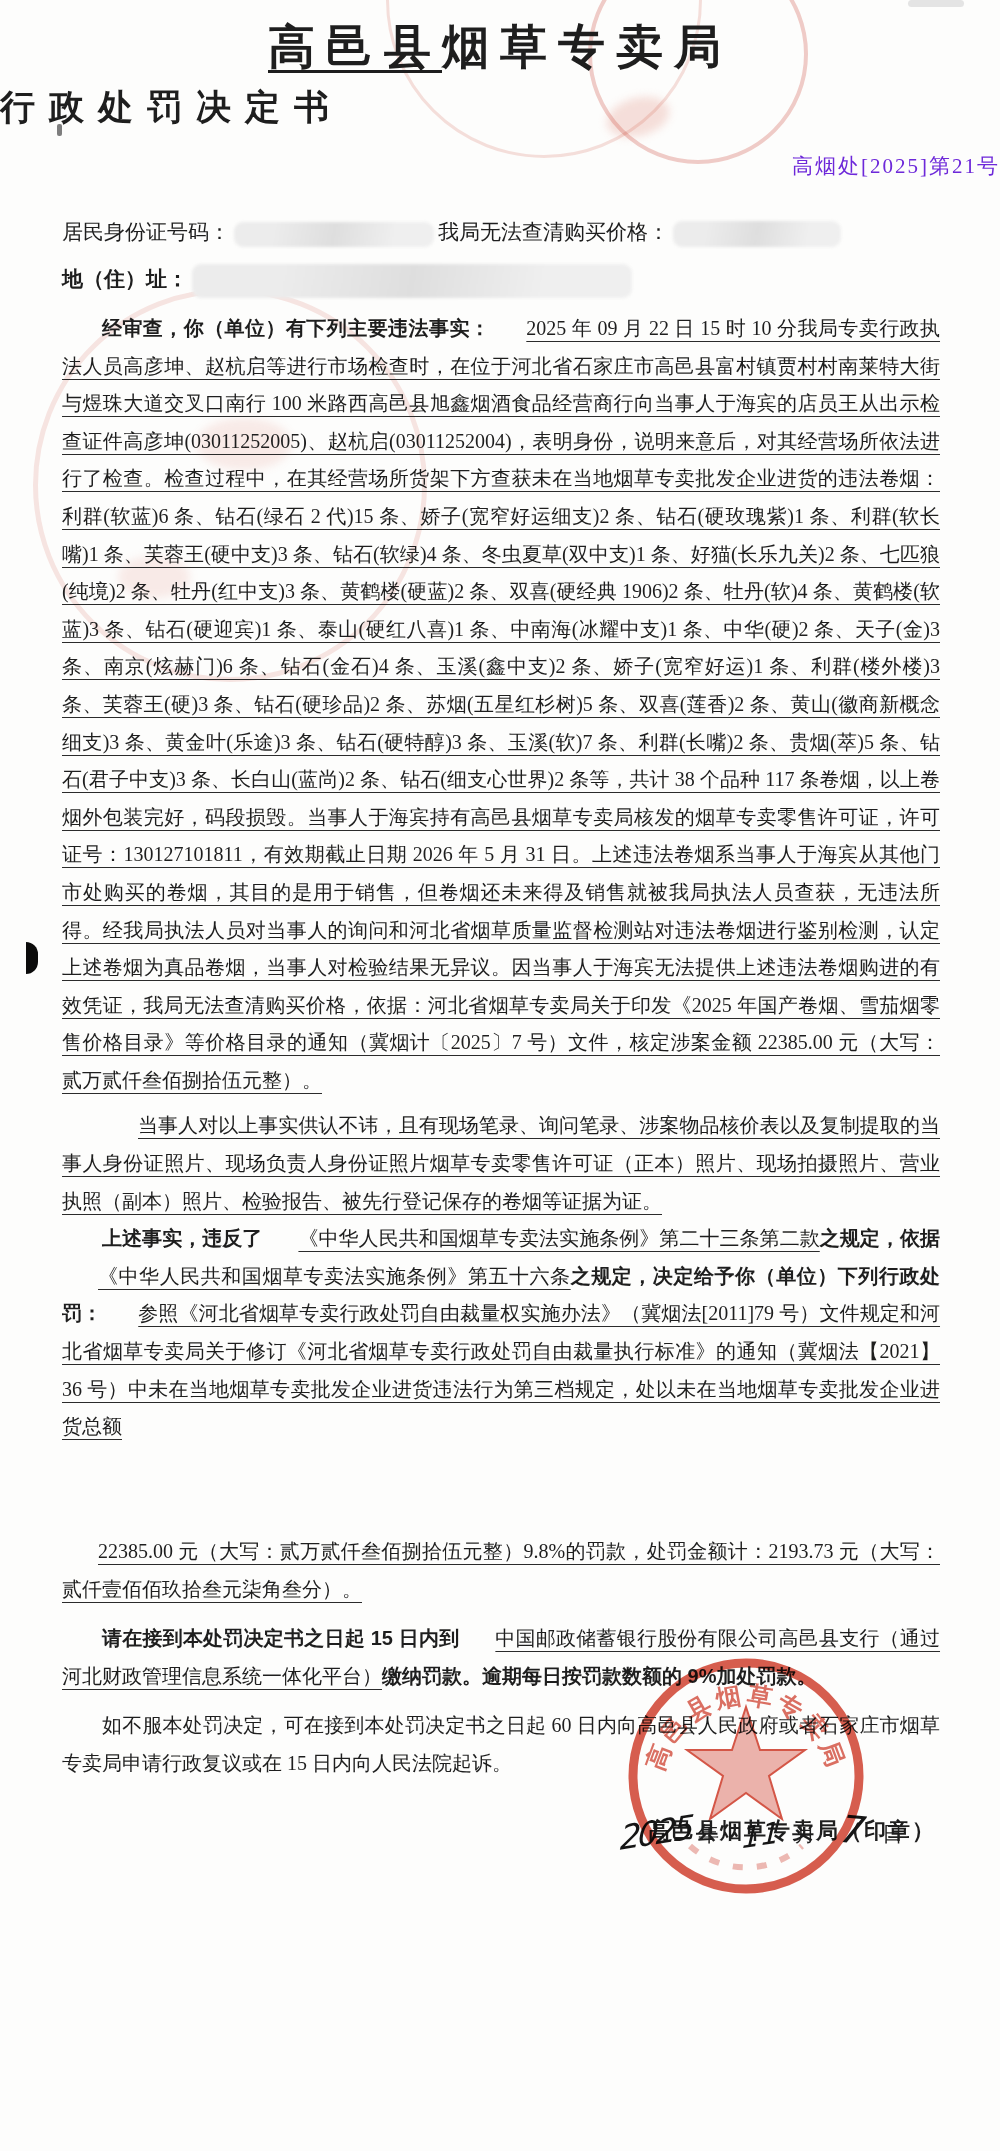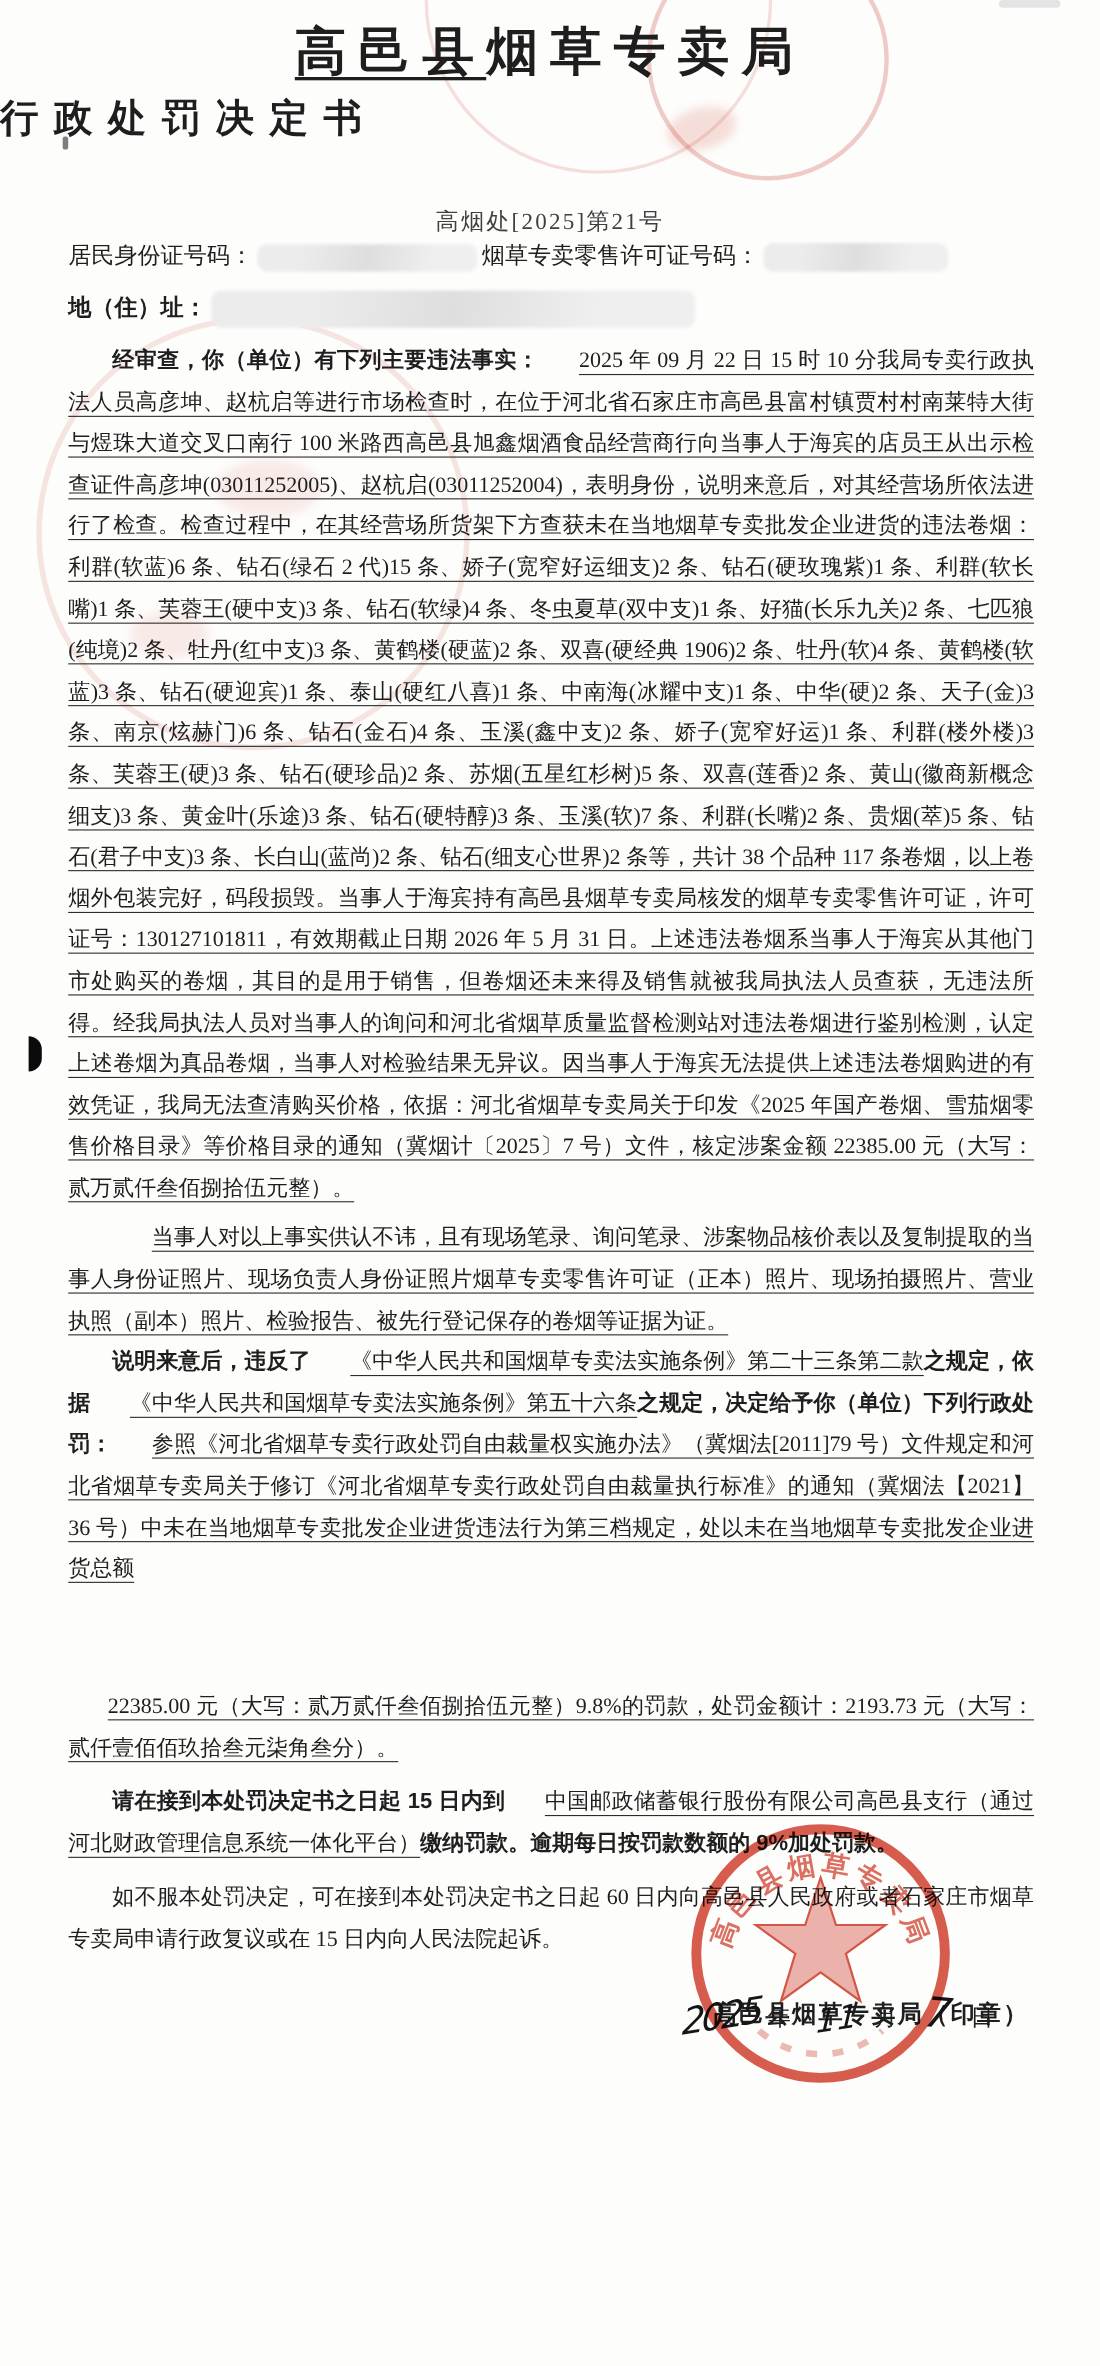--- a/index.html
+++ b/index.html
@@ -7,22 +7,22 @@
     position:relative;width:1000px;height:2151px;margin:0 auto;
     background:#fdfdfc;overflow:hidden;
     font-family:"Liberation Serif",serif;color:#1e1e1e;
   }
   
   .title1{position:absolute;top:16px;left:0;width:100%;text-align:center;
     font-size:47px;font-weight:bold;letter-spacing:11px;white-space:nowrap;}
   .title1 .u3{text-decoration:underline;text-underline-offset:7px;text-decoration-thickness:3px;}
   .title2{position:absolute;top:84px;left:0;width:100%;text-align:left;
     font-size:35px;font-weight:bold;letter-spacing:14px;white-space:nowrap;}
-  .docnum{position:absolute;top:152px;left:0;width:100%;text-align:center;
-    font-size:21px;color:#404040;letter-spacing:2px;margin-top:35px;}
+  .docnum{position:absolute;top:152px;left:0;width:100%;text-align:right;
+    font-size:21px;color:#6d28d9;letter-spacing:2px;}
   
   .row{position:absolute;left:62px;right:62px;font-size:21px;line-height:30px;white-space:nowrap;}
   .r1{top:170px}.r2{top:217px}.r3{top:264px}
   .hei{font-family:"Liberation Sans",sans-serif;font-weight:bold;}
   .redact{display:inline-block;vertical-align:middle;border-radius:9px;
     background:linear-gradient(100deg,#ececec 20%,#dedede 50%,#efefef 80%);
     filter:blur(1.6px);margin:0 4px;}
   
   .bodyA{position:absolute;top:310px;left:62px;width:878px;}
   .bodyB{position:absolute;top:1533px;left:62px;width:878px;}
@@ -70,30 +70,30 @@
   <div class="blob blob3"></div>
   <div class="inkmark"></div>
   <div class="speck"></div>
   <div class="scanbar"></div>
 
   <div class="title1"><span class="u3">高邑县</span><span>烟草专卖局</span></div>
   <div class="title2">行政处罚决定书</div>
   <div class="docnum">高烟处[2025]第21号</div>
 
   <div class="row r2">
-    <span>居民身份证号码：</span><span class="redact" style="width:200px;height:25px;"></span><span>烟草专卖零售许可证号码：</span><span class="redact" style="width:168px;height:26px;"></span>
+    <span>居民身份证号码：</span><span class="redact" style="width:200px;height:25px;"></span><span>我局无法查清购买价格：</span><span class="redact" style="width:168px;height:26px;"></span>
   </div>
   <div class="row r3">
     <span class="hei">地（住）址：</span><span class="redact" style="width:440px;height:34px;"></span>
   </div>
 
   <div class="bodyA">
     <p class="ind"><span class="hei">经审查，你（单位）有下列主要违法事实：</span><span class="u">2025 年 09 月 22 日 15 时 10 分我局专卖行政执法人员高彦坤、赵杭启等进行市场检查时，在位于河北省石家庄市高邑县富村镇贾村村南莱特大街与煜珠大道交叉口南行 100 米路西高邑县旭鑫烟酒食品经营商行向当事人于海宾的店员王从出示检查证件高彦坤(03011252005)、赵杭启(03011252004)，表明身份，说明来意后，对其经营场所依法进行了检查。检查过程中，在其经营场所货架下方查获未在当地烟草专卖批发企业进货的违法卷烟：利群(软蓝)6 条、钻石(绿石 2 代)15 条、娇子(宽窄好运细支)2 条、钻石(硬玫瑰紫)1 条、利群(软长嘴)1 条、芙蓉王(硬中支)3 条、钻石(软绿)4 条、冬虫夏草(双中支)1 条、好猫(长乐九关)2 条、七匹狼(纯境)2 条、牡丹(红中支)3 条、黄鹤楼(硬蓝)2 条、双喜(硬经典 1906)2 条、牡丹(软)4 条、黄鹤楼(软蓝)3 条、钻石(硬迎宾)1 条、泰山(硬红八喜)1 条、中南海(冰耀中支)1 条、中华(硬)2 条、天子(金)3 条、南京(炫赫门)6 条、钻石(金石)4 条、玉溪(鑫中支)2 条、娇子(宽窄好运)1 条、利群(楼外楼)3 条、芙蓉王(硬)3 条、钻石(硬珍品)2 条、苏烟(五星红杉树)5 条、双喜(莲香)2 条、黄山(徽商新概念细支)3 条、黄金叶(乐途)3 条、钻石(硬特醇)3 条、玉溪(软)7 条、利群(长嘴)2 条、贵烟(萃)5 条、钻石(君子中支)3 条、长白山(蓝尚)2 条、钻石(细支心世界)2 条等，共计 38 个品种 117 条卷烟，以上卷烟外包装完好，码段损毁。当事人于海宾持有高邑县烟草专卖局核发的烟草专卖零售许可证，许可证号：130127101811，有效期截止日期 2026 年 5 月 31 日。上述违法卷烟系当事人于海宾从其他门市处购买的卷烟，其目的是用于销售，但卷烟还未来得及销售就被我局执法人员查获，无违法所得。经我局执法人员对当事人的询问和河北省烟草质量监督检测站对违法卷烟进行鉴别检测，认定上述卷烟为真品卷烟，当事人对检验结果无异议。因当事人于海宾无法提供上述违法卷烟购进的有效凭证，我局无法查清购买价格，依据：河北省烟草专卖局关于印发《2025 年国产卷烟、雪茄烟零售价格目录》等价格目录的通知（冀烟计〔2025〕7 号）文件，核定涉案金额 22385.00 元（大写：贰万贰仟叁佰捌拾伍元整）。</span></p>
     <p class="ind mt8"><span class="u">当事人对以上事实供认不讳，且有现场笔录、询问笔录、涉案物品核价表以及复制提取的当事人身份证照片、现场负责人身份证照片烟草专卖零售许可证（正本）照片、现场拍摄照片、营业执照（副本）照片、检验报告、被先行登记保存的卷烟等证据为证。</span></p>
-    <p class="ind"><span class="hei">说明来意后，违反了</span><span class="u">《中华人民共和国烟草专卖法实施条例》第二十三条第二款</span><span class="hei">之规定，依据</span><span class="u">《中华人民共和国烟草专卖法实施条例》第五十六条</span><span class="hei">之规定，决定给予你（单位）下列行政处罚：</span><span class="u">参照《河北省烟草专卖行政处罚自由裁量权实施办法》（冀烟法[2011]79 号）文件规定和河北省烟草专卖局关于修订《河北省烟草专卖行政处罚自由裁量执行标准》的通知（冀烟法【2021】36 号）中未在当地烟草专卖批发企业进货违法行为第三档规定，处以未在当地烟草专卖批发企业进货总额</span></p>
+    <p class="ind"><span class="hei">上述事实，违反了</span><span class="u">《中华人民共和国烟草专卖法实施条例》第二十三条第二款</span><span class="hei">之规定，依据</span><span class="u">《中华人民共和国烟草专卖法实施条例》第五十六条</span><span class="hei">之规定，决定给予你（单位）下列行政处罚：</span><span class="u">参照《河北省烟草专卖行政处罚自由裁量权实施办法》（冀烟法[2011]79 号）文件规定和河北省烟草专卖局关于修订《河北省烟草专卖行政处罚自由裁量执行标准》的通知（冀烟法【2021】36 号）中未在当地烟草专卖批发企业进货违法行为第三档规定，处以未在当地烟草专卖批发企业进货总额</span></p>
   </div>
 
   <div class="bodyB">
     <p><span class="u">22385.00 元（大写：贰万贰仟叁佰捌拾伍元整）9.8%的罚款，处罚金额计：2193.73 元（大写：贰仟壹佰佰玖拾叁元柒角叁分）。</span></p>
     <p class="ind mt12"><span class="hei">请在接到本处罚决定书之日起 15 日内到</span><span class="u">中国邮政储蓄银行股份有限公司高邑县支行（通过河北财政管理信息系统一体化平台）</span><span class="hei">缴纳罚款。逾期每日按罚款数额的 9%加处罚款。</span></p>
     <p class="ind mt12">如不服本处罚决定，可在接到本处罚决定书之日起 60 日内向高邑县人民政府或者石家庄市烟草专卖局申请行政复议或在 15 日内向人民法院起诉。</p>
   </div>
 
   <div class="sig">高邑县烟草专卖局（印章）</div>
   <div class="dateline">

